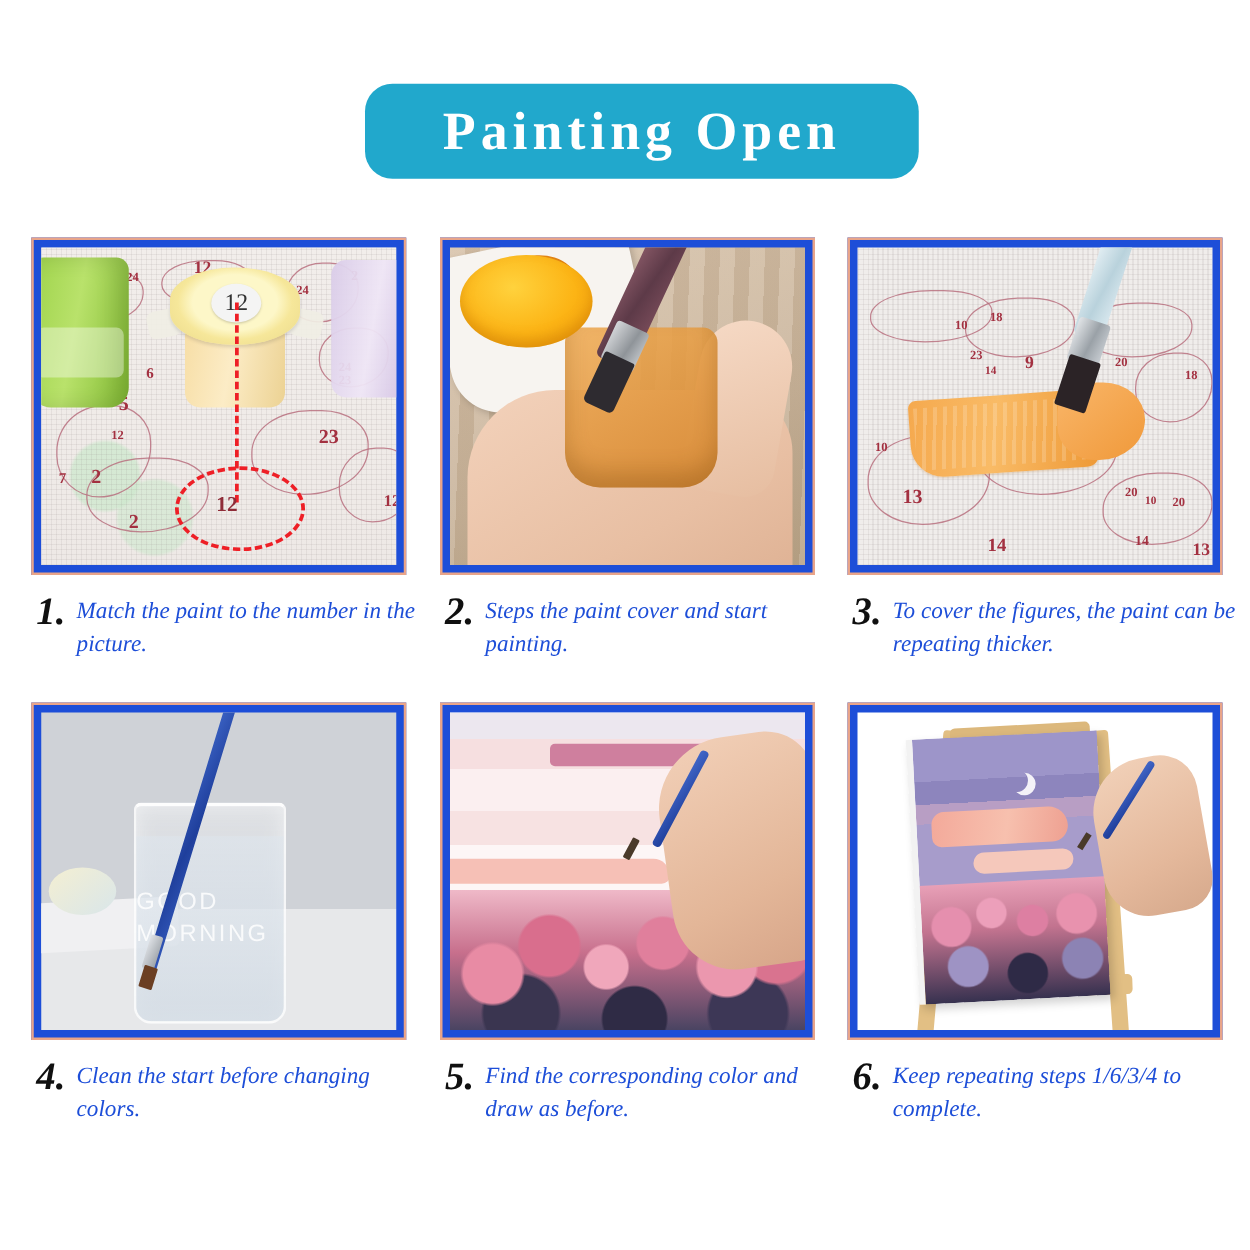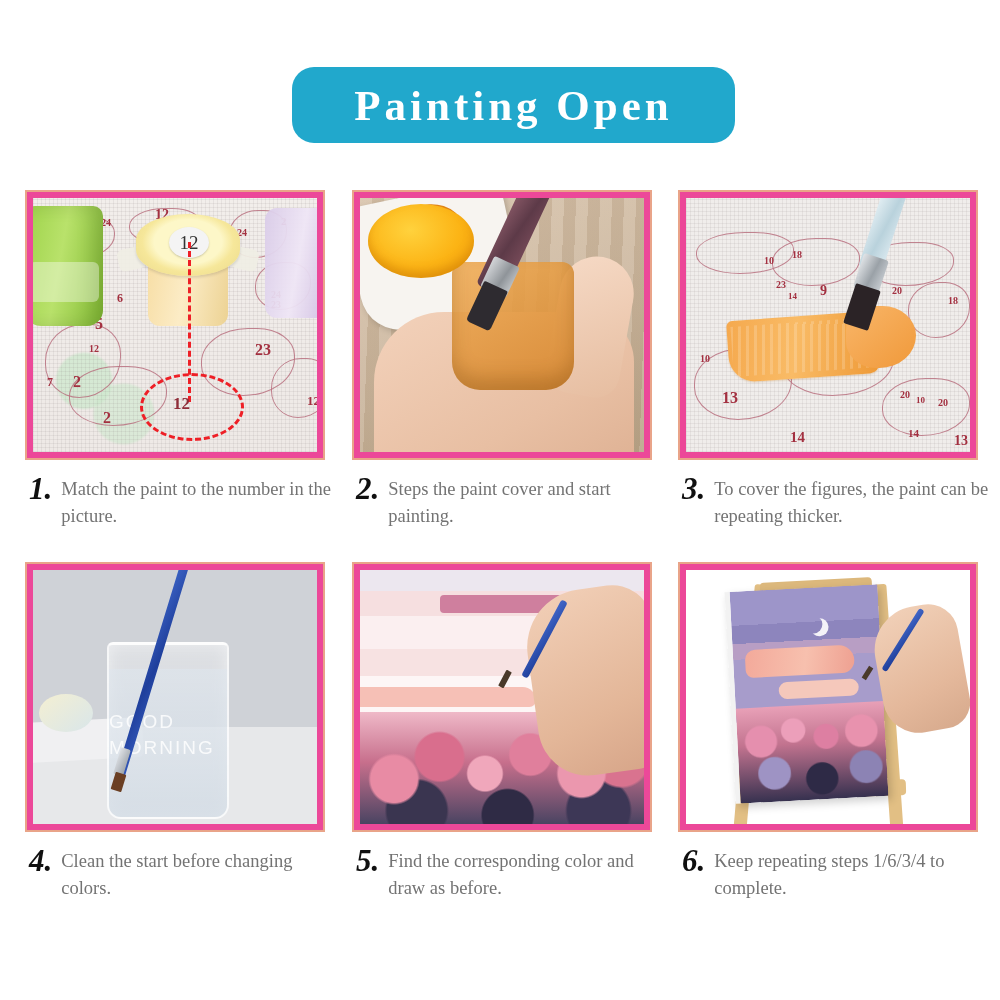--- a/index.html
+++ b/index.html
@@ -38,21 +38,21 @@
 
   
   .grid { position: absolute; left: 0; top: 0; width: 1000px; height: 1000px; }
 
   .step { position: absolute; }
   .photo-frame {
     position: absolute;
     left: 0; top: 0;
     width: 300px; height: 270px;
     border: 2px solid #E9A489;
-    background: #ec4899;
+    background: #1d4ed8;
     box-sizing: border-box;
     padding: 6px;
   }
   .photo {
     position: relative;
     width: 100%; height: 100%;
     overflow: hidden;
     background: #f3f3f3;
   }
 
@@ -72,23 +72,24 @@
     line-height: 1;
     color: #101010;
     padding-right: 9px;
     padding-top: 1px;
     flex: 0 0 auto;
   }
   .caption-text {
     font-family: "Liberation Serif", serif;
     font-size: 18.5px;
     line-height: 1.45;
-    color: #737373;
+    color: #1d4ed8;
     flex: 1 1 auto;
     padding-top: 4px;
+    font-style: italic;
   }
 
   
   .p1 { background: #efeae6; }
   .p1-canvas {
     position: absolute; inset: 0;
     background:
       radial-gradient(circle at 18% 72%, rgba(205,232,205,.75) 0 9%, transparent 10%),
       radial-gradient(circle at 32% 85%, rgba(205,232,205,.6) 0 10%, transparent 11%),
       linear-gradient(#f2eeeb, #eee9e6);

